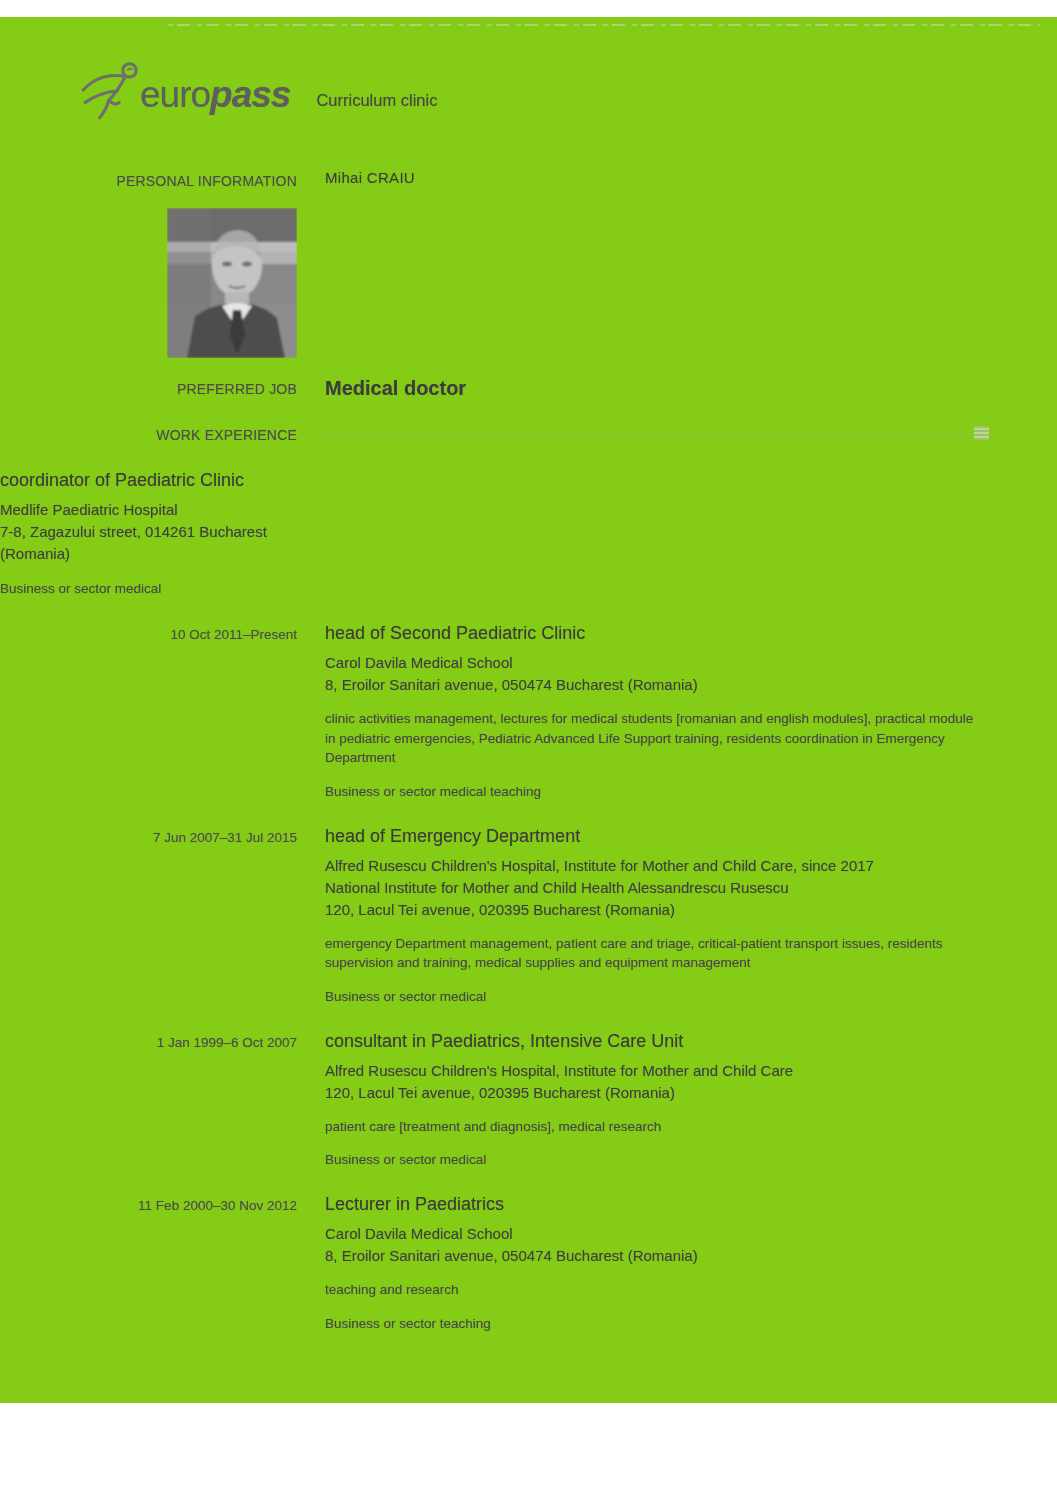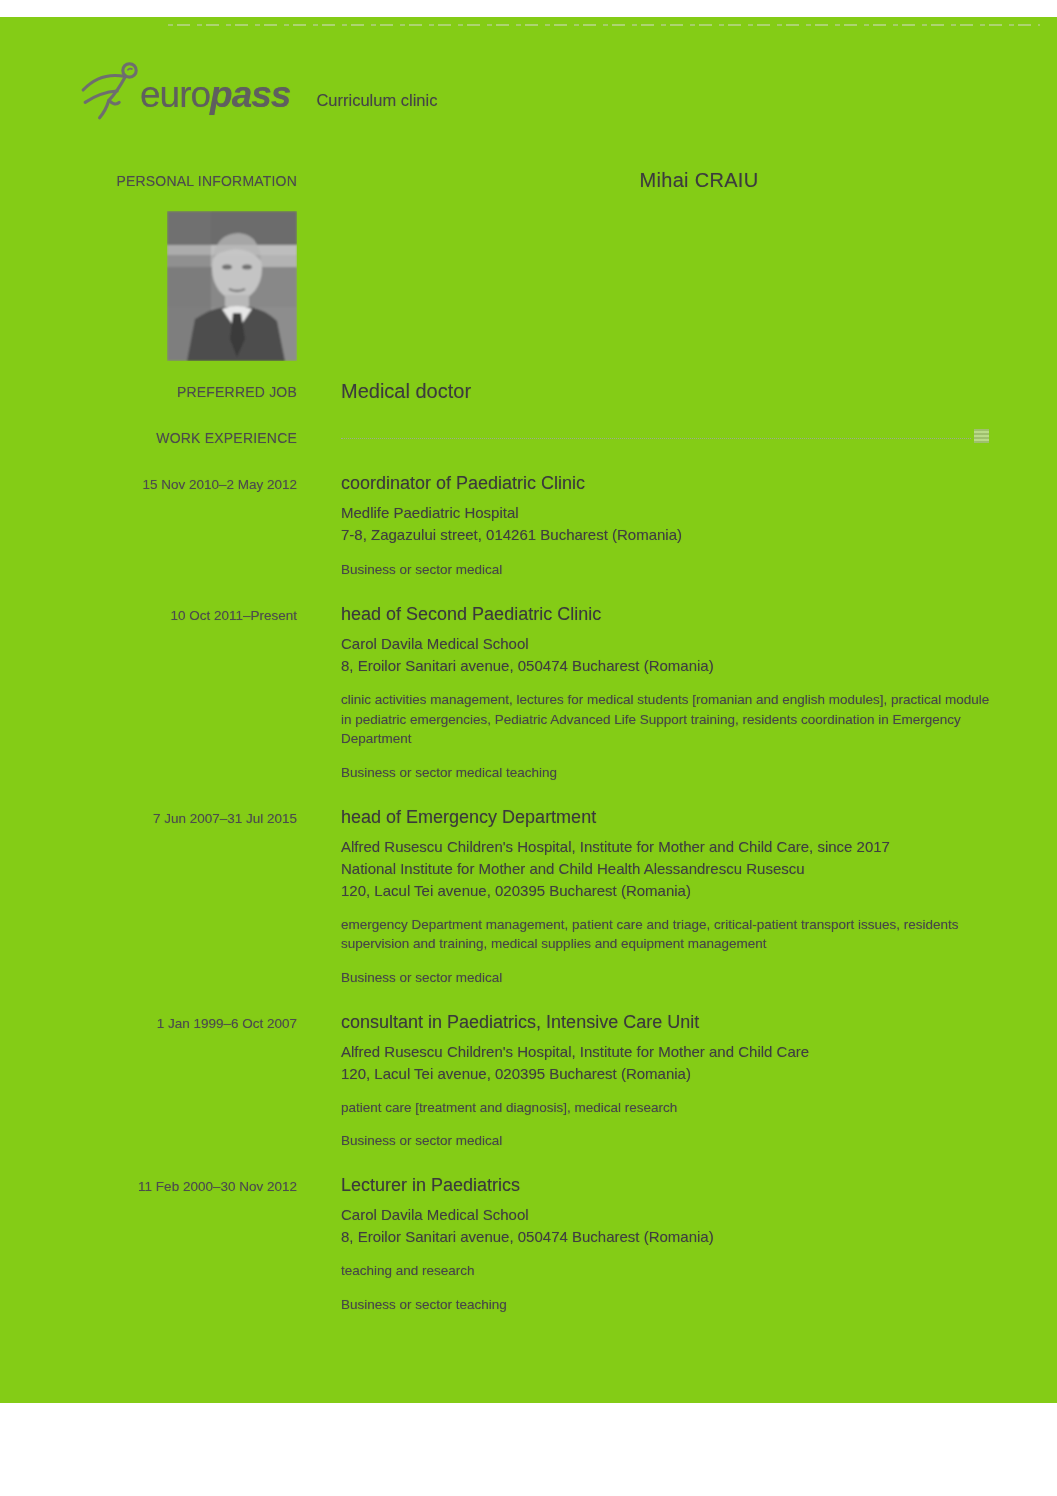--- a/index.html
+++ b/index.html
@@ -27,33 +27,33 @@
   
   .masthead { padding:42px 0 0 80px; height:110px; display:flex; align-items:flex-start; }
   .logo { display:flex; align-items:center; color:#5f5f5f; }
   .logo svg { width:66px; height:62px; margin-right:-6px; }
   .logo-text { font-size:37px; letter-spacing:-1px; line-height:1; padding-top:8px; }
   .logo-euro { font-weight:400; }
   .logo-pass { font-weight:700; font-style:italic; }
   .doc-type { font-size:16.5px; color:#454545; margin-left:26px; padding-top:32px; }
 
   
-  .row { display:grid; grid-template-columns:297px 1fr; column-gap:44px; }
+  .row { display:grid; grid-template-columns:297px 1fr; column-gap:28px; }
   .left { text-align:right; color:#4c4c4c; }
   .label { font-size:14px; letter-spacing:.2px; }
 
   .row-personal { margin-top:46px; }
-  .name { font-size:20px; color:#3c3c3c; letter-spacing:.3px; margin-top:-4px;text-align:center; }
+  .name { font-size:15px; color:#3c3c3c; letter-spacing:.3px; margin-top:-4px; }
 
   .row-photo { margin-top:19px; }
   .photo-cell { display:flex; justify-content:flex-end; }
   .photo { width:130px; height:150px; display:block; }
 
   .row-preferred { margin-top:23px; }
-  .preferred-value { font-size:20px; color:#3c3c3c; margin-top:-4px; }
+  .preferred-value { font-size:20px; color:#3c3c3c; margin-top:-4px;font-weight:bold; }
 
   .row-we { margin-top:27px; }
   .rule-wrap { display:flex; align-items:center; height:17px; padding-right:68px; position:relative; }
   .we-rule { flex:1; height:0; border-top:1.6px dotted #a5a5a5; opacity:.85; }
   .we-smudge {
     width:15px; height:14px; margin-left:3px; margin-top:-6px;
     background:repeating-linear-gradient(0deg,#b5b5b5 0 2px,#e6e6e6 2px 4px);
     opacity:.55;
   }
 
@@ -135,21 +135,20 @@
     <div class="left label">WORK EXPERIENCE</div>
     <div class="rule-wrap">
       <div class="we-rule"></div>
       <div class="we-smudge"></div>
     </div>
   </div>
 
   <div class="entries">
 
     <div class="row entry">
-      <div class="left">15 Nov 2010–2 May 2012</div>
       <div>
         <div class="entry-title">coordinator of Paediatric Clinic</div>
         <div class="entry-org">Medlife Paediatric Hospital</div>
         <div class="entry-address">7-8, Zagazului street, 014261 Bucharest (Romania)</div>
         <div class="entry-sector">Business or sector medical</div>
       </div>
     </div>
 
     <div class="row entry">
       <div class="left">10 Oct 2011–Present</div>

